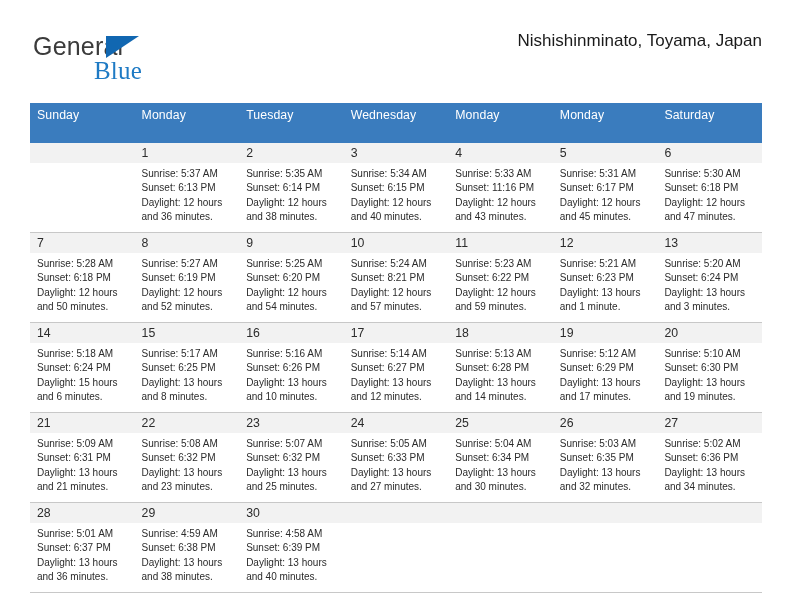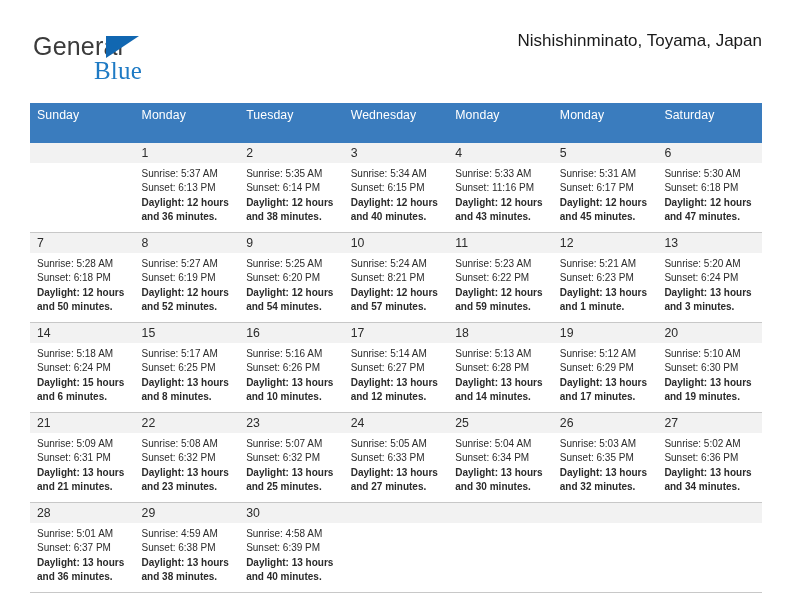--- a/index.html
+++ b/index.html
@@ -132,21 +132,20 @@
     padding: 4px 6px 0 7px;
     font-size: 10px;
     line-height: 14.4px;
     color: #2b2b2b;
   }
   .cell-body div {
     white-space: nowrap;
   }
   .cell-body .daylight {
     white-space: normal;
-    font-weight: bold;
   }
 </style>
 </head>
 <body>
 
 <div class="page">
 
   <div class="top-bar">
 
     <div class="logo">

